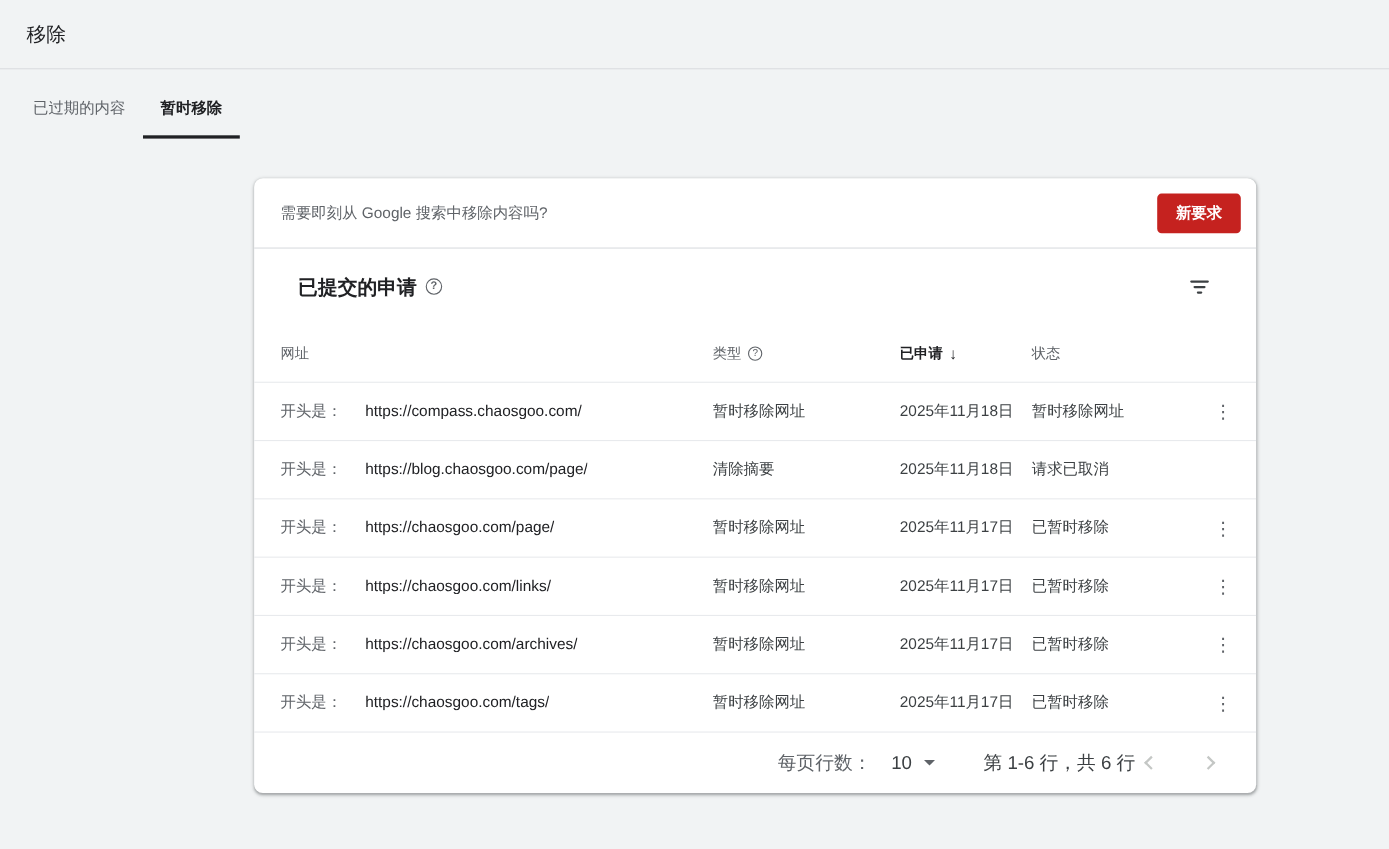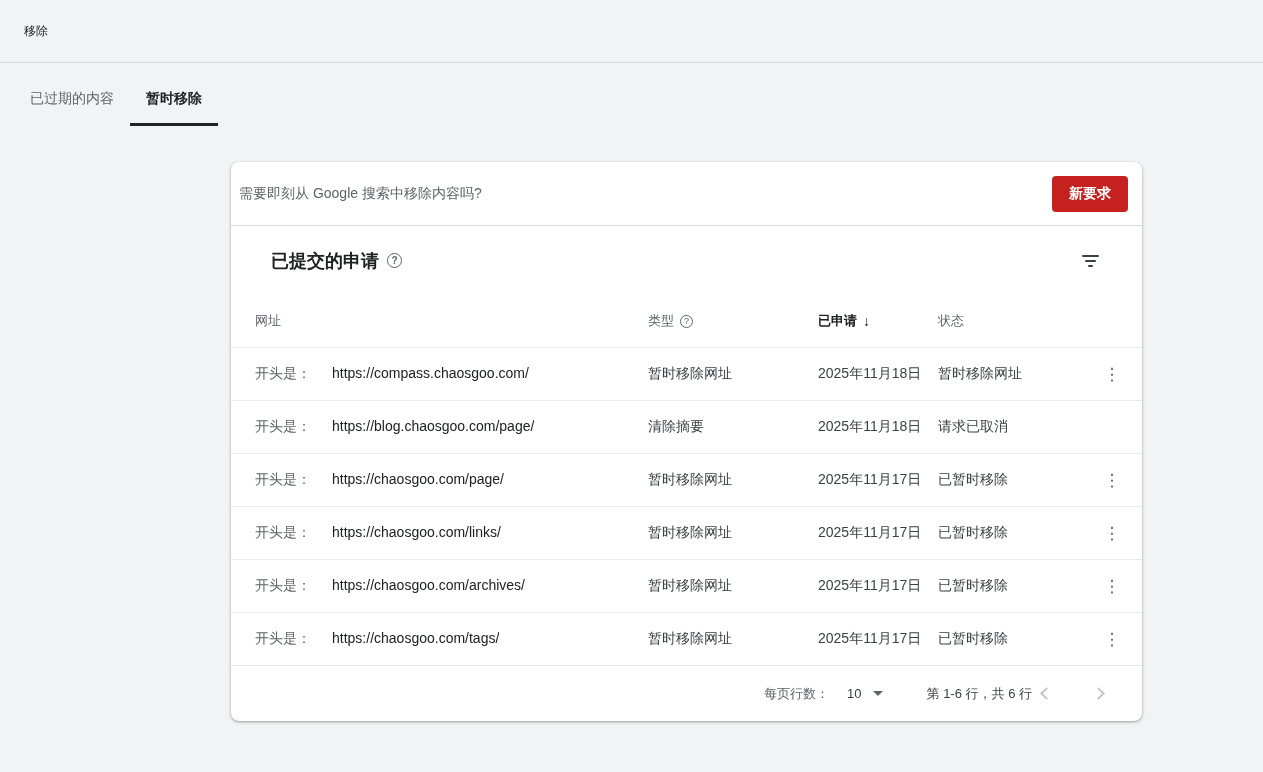--- a/index.html
+++ b/index.html
@@ -12,21 +12,21 @@
   }
 
   
   .page-header {
     height: 63px;
     display: flex;
     align-items: center;
     padding: 0 24px;
     border-bottom: 1px solid #dadce0;
   }
-  .page-title { font-size: 12px; font-weight: 500; color: #202124; }
+  .page-title { font-size: 18px; font-weight: 500; color: #202124; }
 
   
   .tabs { display: flex; padding-left: 14px; }
   .tab {
     padding: 27px 16px 15px 16px;
     font-size: 14px;
     color: #5f6368;
     border-bottom: 3px solid transparent;
     cursor: pointer;
     white-space: nowrap;
@@ -45,21 +45,21 @@
     border-radius: 8px;
     box-shadow: 0 1px 2px rgba(60,64,67,.3), 0 1px 3px 1px rgba(60,64,67,.15);
     overflow: hidden;
   }
 
   .promo-row {
     height: 64px;
     display: flex;
     align-items: center;
     justify-content: space-between;
-    padding: 0 14px 0 8px;
+    padding: 0 14px 0 24px;
     border-bottom: 1px solid #dadce0;
   }
   .promo-text { font-size: 14px; color: #5f6368; }
   .new-request-btn {
     border: none;
     background: #c5221f;
     color: #ffffff;
     font-family: inherit;
     font-size: 14px;
     font-weight: bold;
@@ -135,21 +135,21 @@
   }
 
   
   .table-footer {
     height: 56px;
     border-top: 1px solid #e8eaed;
     display: flex;
     align-items: center;
     justify-content: flex-end;
     padding: 0 30px 0 0;
-    font-size: 13px;
+    font-size: 17px;
     color: #5f6368;
   }
   .rpp-label { margin-right: 18px; }
   .rpp-select { display: flex; align-items: center; gap: 11px; margin-right: 44px; cursor: pointer; color: #3c4043; }
   .dropdown-arrow {
     width: 0; height: 0;
     border-left: 5px solid transparent;
     border-right: 5px solid transparent;
     border-top: 5px solid #5f6368;
   }

